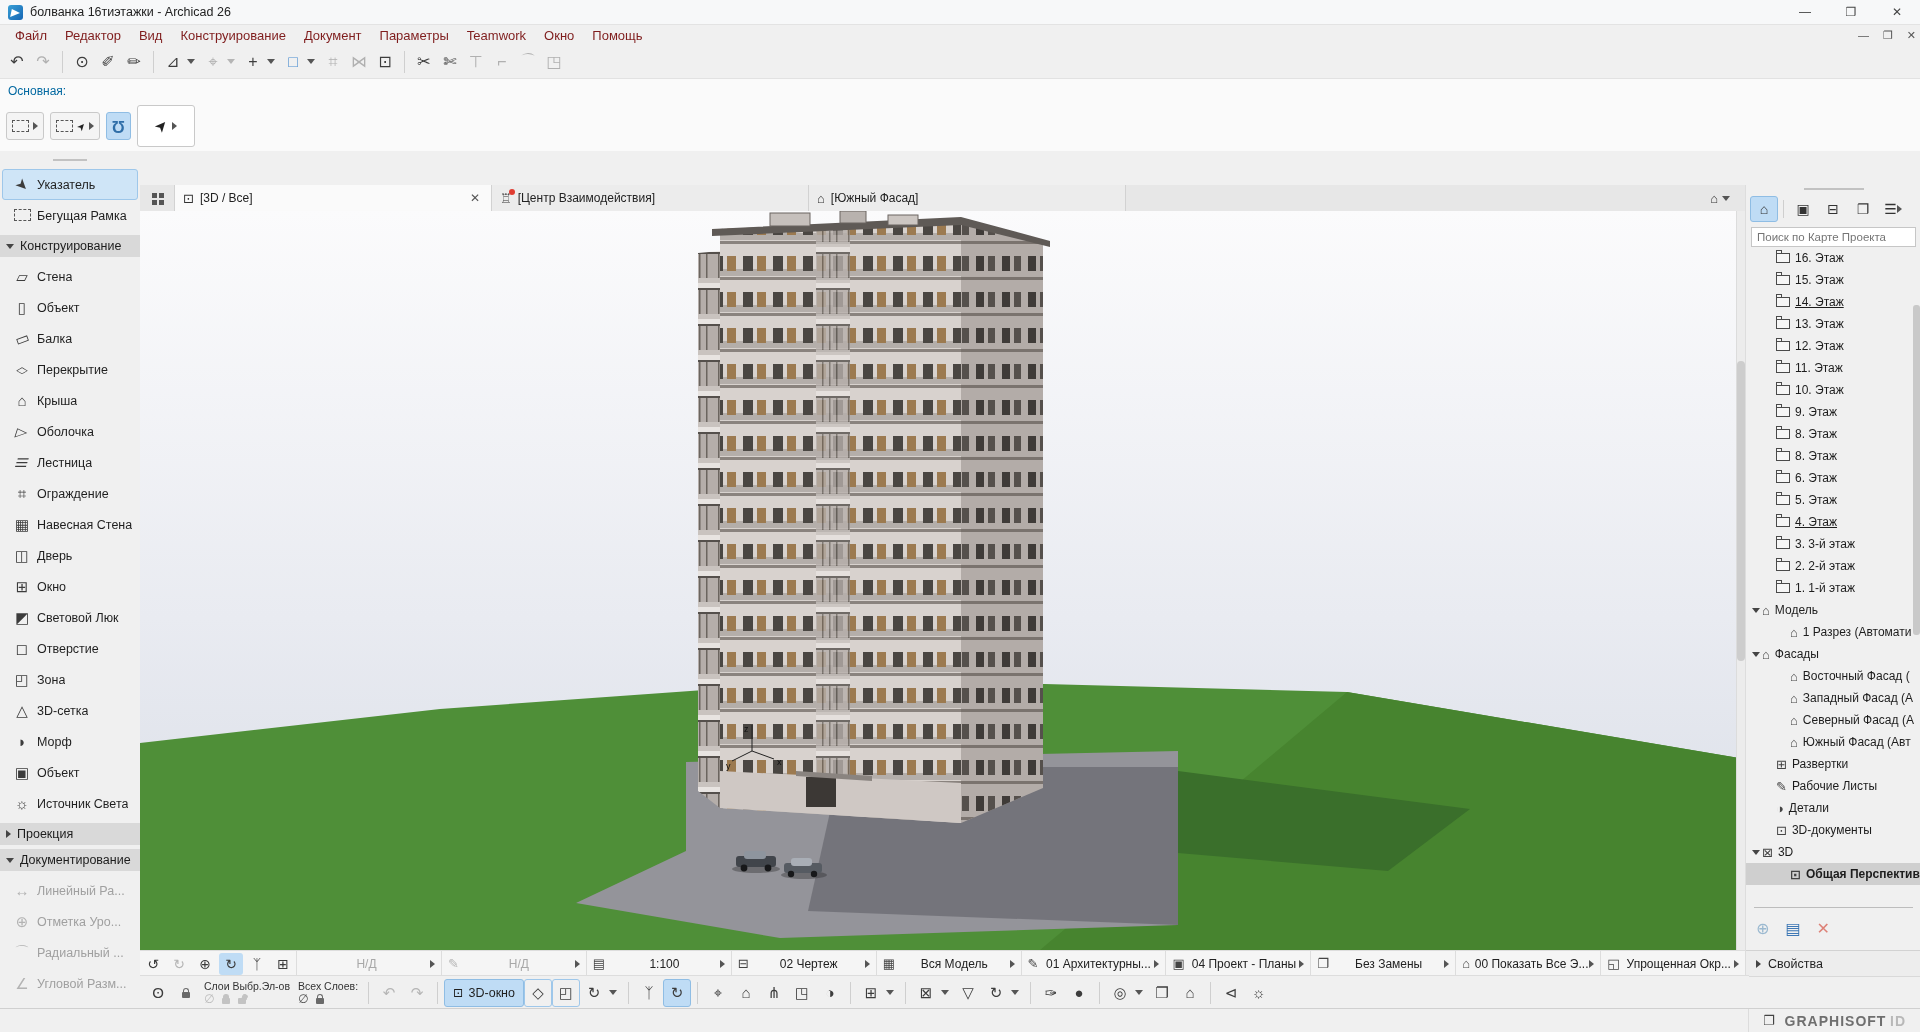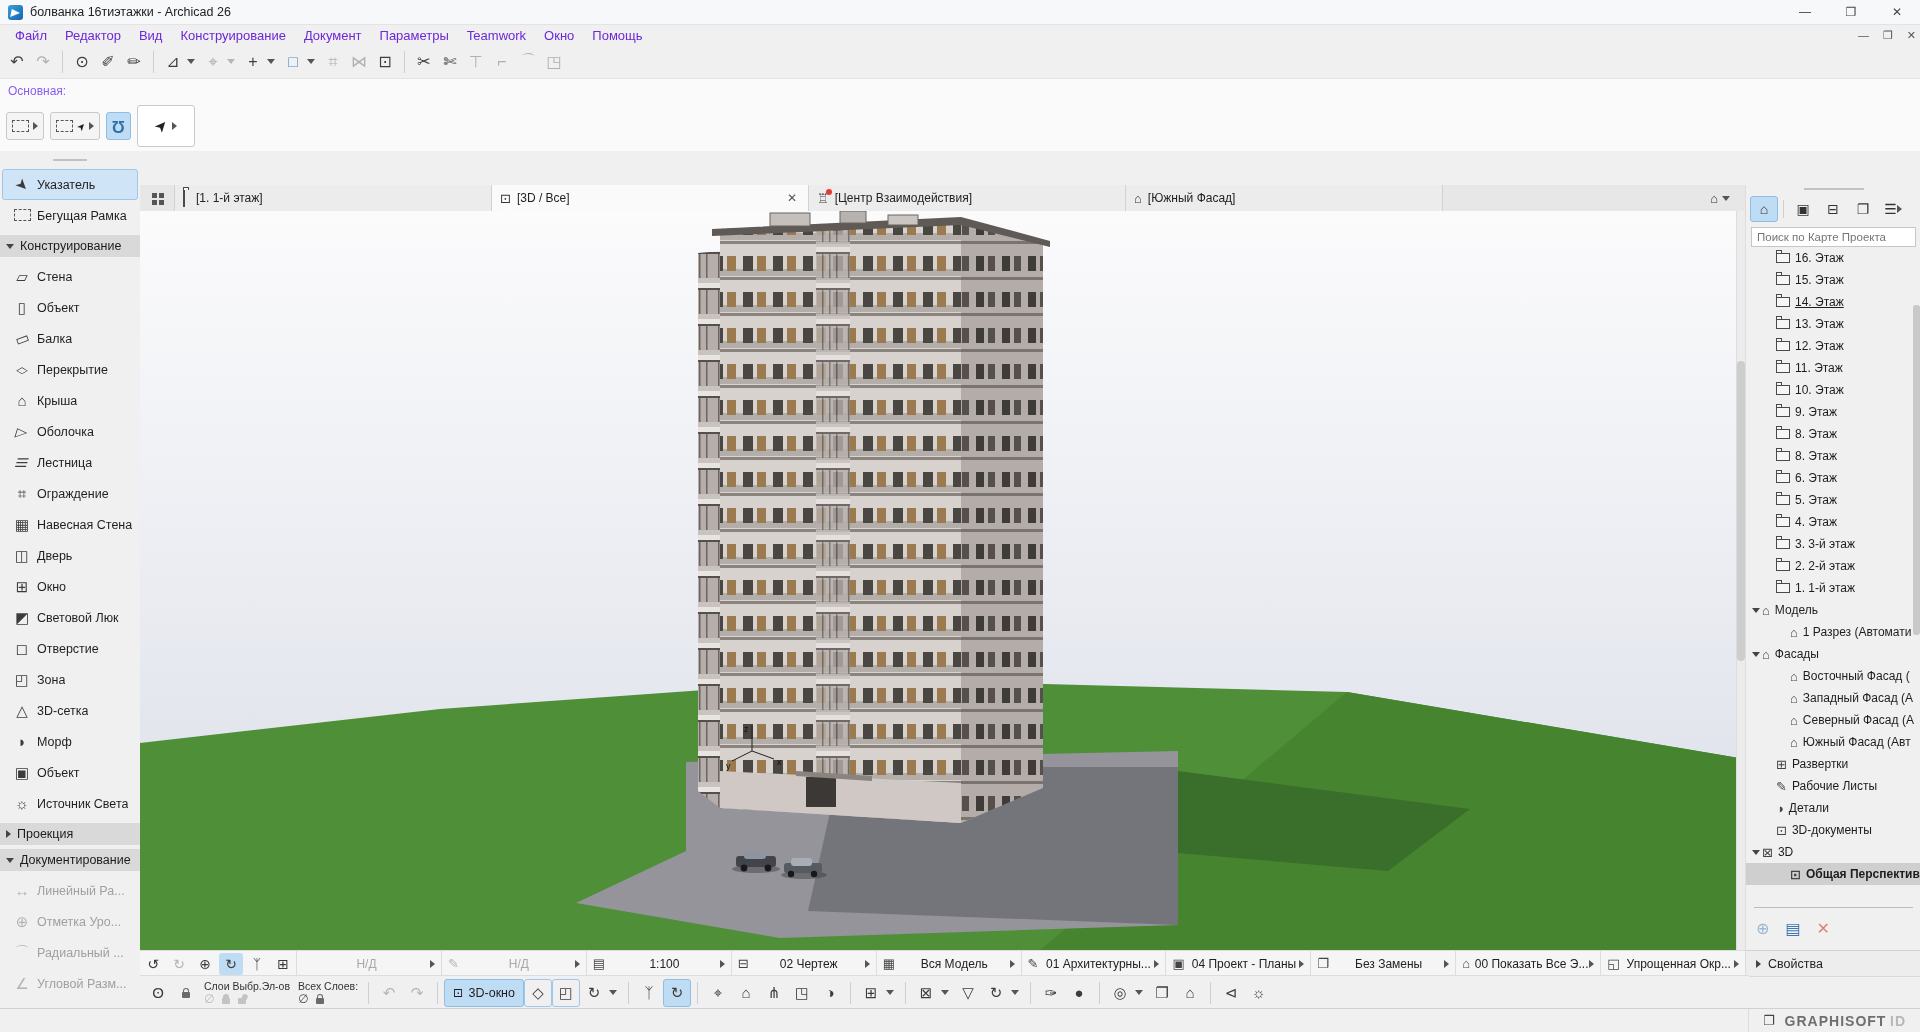--- a/index.html
+++ b/index.html
@@ -8,33 +8,33 @@
   .abs{position:absolute;}
   
   #titlebar{left:0;top:0;width:1920px;height:24px;background:#f7f8f9;display:flex;align-items:center;border-bottom:1px solid #e3e3e3;}
   .app-logo{width:15px;height:15px;margin:0 7px 0 8px;border-radius:3px;background:linear-gradient(135deg,#39a0d6,#1565b4);position:relative;}
   .app-logo::after{content:"";position:absolute;left:3px;top:4px;border-left:9px solid #fff;border-top:4px solid transparent;border-bottom:4px solid transparent;transform:skewX(-12deg);}
   .title-text{font-size:12.5px;color:#222;}
   .win-controls{margin-left:auto;display:flex;height:100%;}
   .win-btn{width:46px;height:100%;display:flex;align-items:center;justify-content:center;color:#444;font-size:12px;}
   
   #menubar{left:0;top:25px;width:1920px;height:20px;background:#f0f0f0;display:flex;align-items:center;padding-left:6px;}
-  .menu-item{padding:0 9px;height:100%;display:flex;align-items:center;color:#6d28d9;}
+  .menu-item{padding:0 9px;height:100%;display:flex;align-items:center;color:#7f1d1d;}
   .doc-controls{margin-left:auto;display:flex;gap:14px;padding-right:10px;color:#555;font-size:11px;}
   
   #toolbar{left:0;top:45px;width:1920px;height:33px;background:#f0f0f0;display:flex;align-items:center;padding-left:4px;border-bottom:1px solid #e2e2e2;}
   .tb-icon{min-width:26px;height:26px;display:flex;align-items:center;justify-content:center;font-size:16px;color:#3d3d3d;border-radius:3px;}
   .tb-icon.gray{color:#b0b0b0;}
   .tb-icon.accent{color:#4d8fd1;}
   .dd-caret{width:0;height:0;border-left:4px solid transparent;border-right:4px solid transparent;border-top:5px solid #555;margin:0 5px 0 1px;align-self:center;}
   .dd-caret.gray{border-top-color:#b5b5b5;}
   .v-sep{width:1px;height:22px;background:#cfcfcf;margin:0 6px;align-self:center;}
   
   #infobox{left:0;top:79px;width:1920px;height:72px;background:#fafafa;border-bottom:1px solid #e6e6e6;}
-  #infobox .ib-label{position:absolute;left:8px;top:5px;font-size:12px;color:#8b5cf6;}
+  #infobox .ib-label{position:absolute;left:8px;top:5px;font-size:12px;color:#0369a1;}
   .ib-row{position:absolute;left:6px;top:26px;display:flex;align-items:center;gap:6px;}
   .ib-btn{height:26px;border:1px solid #c9c9c9;background:#f4f4f4;border-radius:3px;display:flex;align-items:center;padding:0 5px;gap:4px;}
   .ib-btn.blue{background:#bfdcf5;border-color:#8fbde4;}
   .ib-btn.big{height:40px;width:46px;background:#fff;justify-content:center;}
   .ico-dashedbox{width:15px;height:10px;border:1px dashed #555;}
   .tri-r{width:0;height:0;border-top:4px solid transparent;border-bottom:4px solid transparent;border-left:5px solid #555;}
   .cursor-glyph{font-size:15px;color:#222;transform:rotate(-48deg);display:inline-block;}
   .magnet-glyph{font-size:16px;color:#2f6ea8;transform:rotate(180deg);display:inline-block;font-weight:bold;}
   
   #toolbox{left:0;top:151px;width:140px;height:857px;background:#f0f0f0;overflow:hidden;padding-top:4px;}
@@ -316,24 +316,20 @@
         <div class="tool-row disabled">
           <span class="tool-ico"><span>∠</span></span>
           <span class="tool-lbl">Угловой Разм...</span>
         </div>
       </div>
   </div>
 
   <div id="tabbar" class="abs">
       <div class="tab-grid-btn">
         <span class="ico-quad"></span>
-      </div>
-      <div class="tab">
-        <span class="tab-ico"><span class="t-ico plan"></span></span>
-        <span>[1. 1-й этаж]</span>
       </div>
       <div class="tab active">
         <span class="tab-ico">⊡</span>
         <span>[3D / Все]</span>
         <span class="tab-close">✕</span>
       </div>
       <div class="tab">
         <span class="tab-ico">♖<span class="tab-badge"></span></span>
         <span>[Центр Взаимодействия]</span>
       </div>
@@ -503,21 +499,21 @@
         <div class="tree-row" style="padding-left: 18px;">
           <span class="tree-chev"></span>
           <span class="t-ico plan"></span>
           <span>6. Этаж</span>
         </div>
         <div class="tree-row" style="padding-left: 18px;">
           <span class="tree-chev"></span>
           <span class="t-ico plan"></span>
           <span>5. Этаж</span>
         </div>
-        <div class="tree-row" style="padding-left: 18px;">
+        <div class="tree-row" style="padding-left: 18px; text-decoration: underline;">
           <span class="tree-chev"></span>
           <span class="t-ico plan"></span>
           <span>4. Этаж</span>
         </div>
         <div class="tree-row" style="padding-left: 18px;">
           <span class="tree-chev"></span>
           <span class="t-ico plan"></span>
           <span>3. 3-й этаж</span>
         </div>
         <div class="tree-row" style="padding-left: 18px;">

